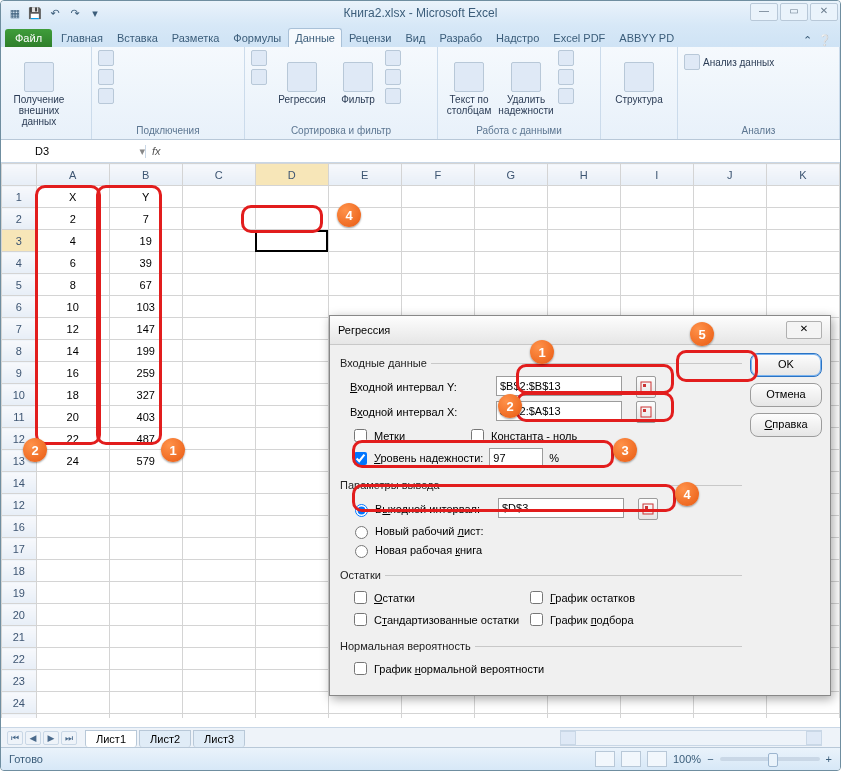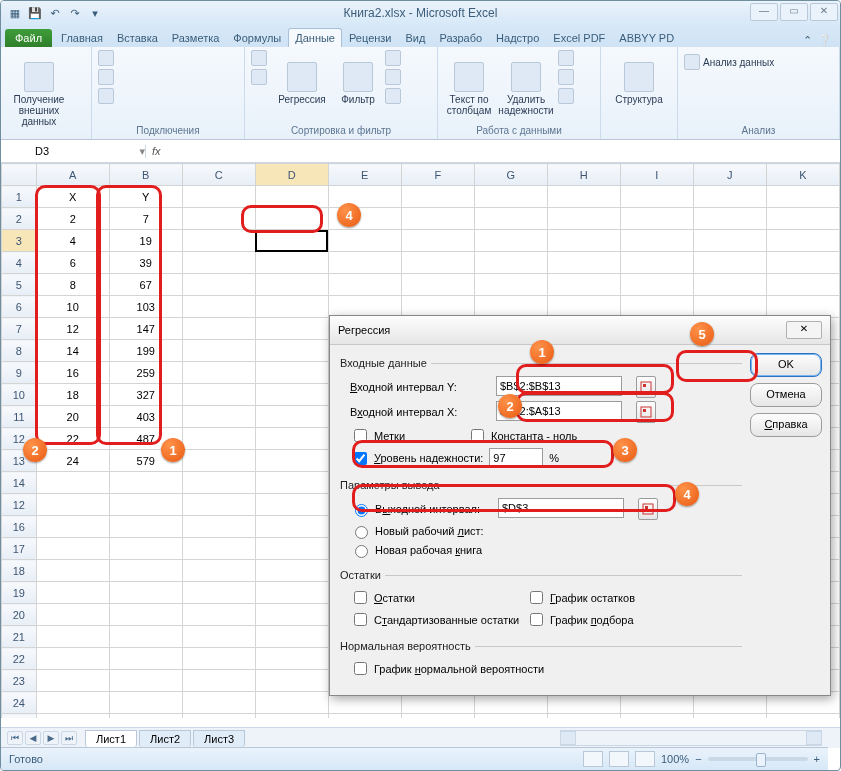--- a/index.html
+++ b/index.html
@@ -81,21 +81,21 @@
   .sheet-nav { display: flex; gap: 2px; padding: 0 6px; color: #4a6a8c; }
   .sheet-nav span { width: 14px; text-align: center; border: 1px solid #c9d7e6; border-radius: 2px; font-size: 9px; line-height: 12px; }
   .stab { padding: 2px 10px; background: #fff; border: 1px solid #b8c8d8; border-bottom: none; border-radius: 0 0 3px 3px; margin-left: 2px; font-size: 11px; }
   .stab.inactive { background: #e0ecf7; }
   .sheet-scroll { margin-left: auto; width: 260px; height: 14px; border: 1px solid #c9d7e6; background: #eef3f9; margin-right: 18px; position: relative; }
   .sheet-scroll::before, .sheet-scroll::after { content: ""; position: absolute; top: 0; width: 14px; height: 12px; background: #dfe9f6; border: 1px solid #c9d7e6; }
   .sheet-scroll::before { left: -1px; }
   .sheet-scroll::after { right: -1px; }
 
   
-  .statusbar { position: absolute; left: 0; right: 12px; bottom: 0; height: 22px; background: linear-gradient(#eaf3fb,#d7e8f7); border-top: 1px solid #b8c8d8; display: flex; align-items: center; padding: 0 8px; font-size: 11px; color: #3b5d7a; }
+  .statusbar { position: absolute; left: 0; right: 0; bottom: 0; height: 22px; background: linear-gradient(#eaf3fb,#d7e8f7); border-top: 1px solid #b8c8d8; display: flex; align-items: center; padding: 0 8px; font-size: 11px; color: #3b5d7a; }
   .statusbar .right { margin-left: auto; display: flex; align-items: center; gap: 6px; }
   .viewbtn { width: 18px; height: 14px; border: 1px solid #b8c8d8; background: #f2f7fc; }
   .zoom-slider { width: 100px; height: 4px; background: #c9d7e6; position: relative; border-radius: 2px; }
   .zoom-slider::after { content: ""; position: absolute; left: 48px; top: -4px; width: 8px; height: 12px; background: #eaf3fb; border: 1px solid #9cb5cf; border-radius: 2px; }
 </style>
 </head>
 <body>
 
 <div class="window">
 

